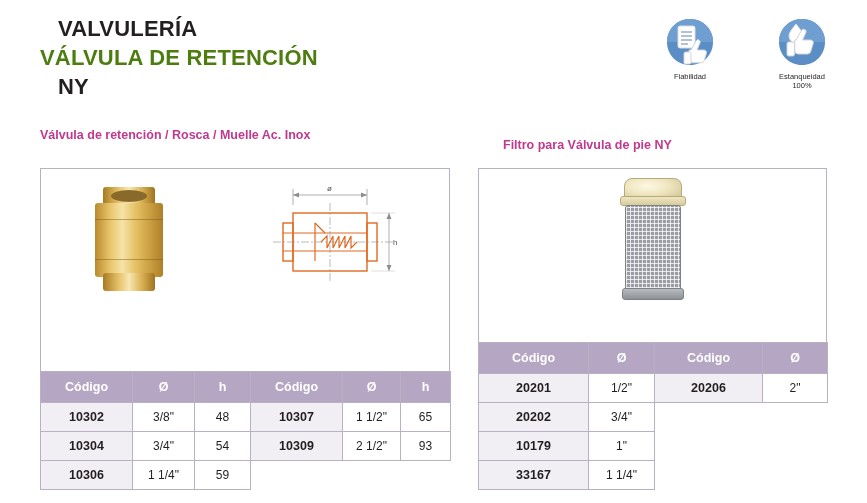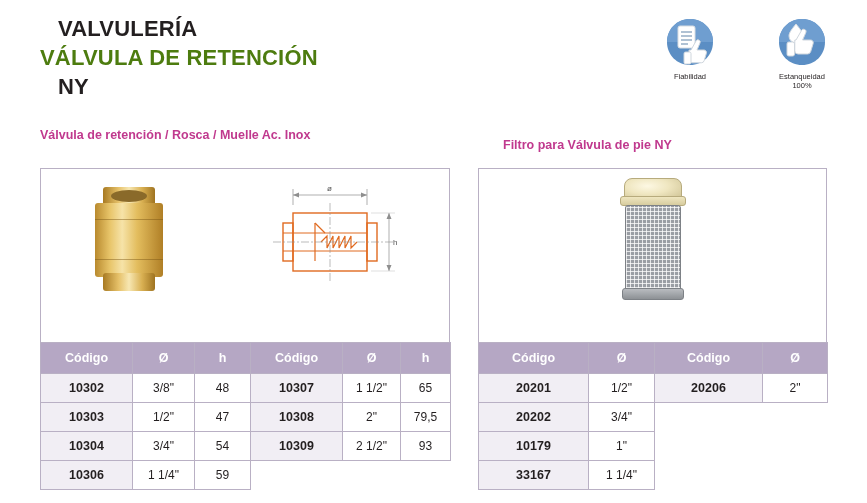--- a/index.html
+++ b/index.html
@@ -359,28 +359,20 @@
       <tbody>
         <tr>
           <td class="code">10302</td>
           <td>3/8"</td>
           <td>48</td>
           <td class="code">10307</td>
           <td>1 1/2"</td>
           <td>65</td>
         </tr>
         <tr>
-          <td class="code">10303</td>
-          <td>1/2"</td>
-          <td>47</td>
-          <td class="code">10308</td>
-          <td>2"</td>
-          <td>79,5</td>
-        </tr>
-        <tr>
           <td class="code">10304</td>
           <td>3/4"</td>
           <td>54</td>
           <td class="code">10309</td>
           <td>2 1/2"</td>
           <td>93</td>
         </tr>
         <tr>
           <td class="code">10306</td>
           <td>1 1/4"</td>

